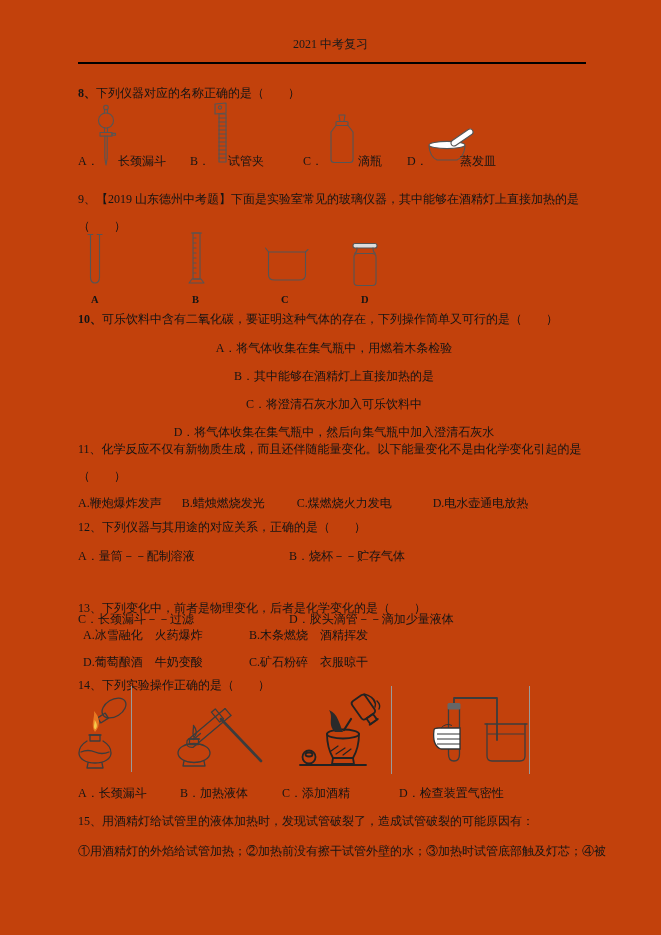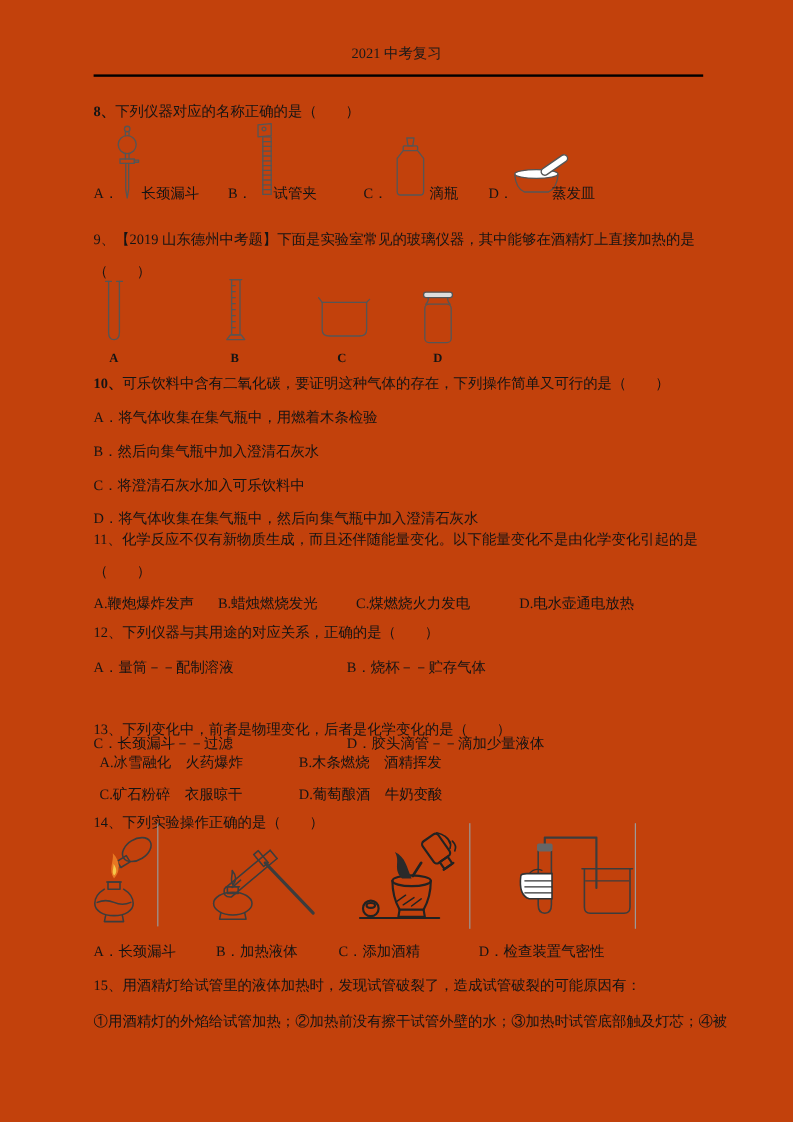--- a/index.html
+++ b/index.html
@@ -8,21 +8,21 @@
     font-family:"Liberation Serif","DejaVu Serif",serif;color:#141414;font-size:12px;
     overflow:hidden;
   }
   .abs{position:absolute;}
   .qblock{position:absolute;left:78px;width:512px;line-height:27px;}
   .qnum{font-weight:normal;}
   .qnum.b{font-weight:bold;}
   .hdr{position:absolute;top:36px;left:0;width:661px;text-align:center;font-size:12px;color:#1a1a1a;}
   .hrule{position:absolute;top:62px;left:78px;width:508px;border-top:2px solid #000;}
   .opt{display:block;}
-  .optline{line-height:28px;}
+  .optline{line-height:28px;text-align:center;}
   .inline-opt{display:inline-block;}
   .grid2a{display:grid;grid-template-columns:176px auto;grid-auto-rows:28px;line-height:28px;gap:35px;}
   .grid2b{display:grid;grid-template-columns:166px auto;grid-auto-rows:27px;line-height:27px;padding-left:5px;}
   .imglabel{position:absolute;font-size:12px;}
   .abcd{position:absolute;font-weight:bold;font-size:10.5px;}
   svg{display:block;}
   svg *{vector-effect:non-scaling-stroke;}
   .lineart{stroke:#555;fill:none;stroke-width:1.1;stroke-linecap:round;stroke-linejoin:round;}
   .lineart2{stroke:#3c3c3c;fill:none;stroke-width:1.3;stroke-linecap:round;stroke-linejoin:round;}
   .dark{stroke:#222;fill:none;stroke-width:1.8;stroke-linecap:round;stroke-linejoin:round;}
@@ -127,21 +127,21 @@
       </g>
     </svg>
     <span class="abcd" style="left:283px;top:54px">D</span>
   </div>
 
   <div class="qblock" style="top:306px">
     <span class="qnum b">10、</span><span>可乐饮料中含有二氧化碳，要证明这种气体的存在，下列操作简单又可行的是（　　）</span>
   </div>
   <div class="qblock optline" style="top:334px">
     <span class="opt">A．将气体收集在集气瓶中，用燃着木条检验</span>
-    <span class="opt">B．然后向集气瓶中加入澄清石灰水</span>
+    <span class="opt">B．其中能够在酒精灯上直接加热的是</span>
     <span class="opt">C．将澄清石灰水加入可乐饮料中</span>
     <span class="opt">D．将气体收集在集气瓶中，然后向集气瓶中加入澄清石灰水</span>
   </div>
 
   <div class="qblock" style="top:436px">
     <div style="white-space:nowrap"><span class="qnum">11、</span><span>化学反应不仅有新物质生成，而且还伴随能量变化。以下能量变化不是由化学变化引起的是</span></div>
     <div>（　　）</div>
   </div>
   <div class="qblock" style="top:490px;white-space:nowrap">
     <span class="inline-opt" style="margin-right:17px">A.鞭炮爆炸发声</span>
@@ -159,22 +159,22 @@
     <span>C．长颈漏斗－－过滤</span>
     <span>D．胶头滴管－－滴加少量液体</span>
   </div>
 
   <div class="qblock" style="top:595px">
     <span class="qnum">13、</span><span>下列变化中，前者是物理变化，后者是化学变化的是（　　）</span>
   </div>
   <div class="qblock grid2b" style="top:622px">
     <span>A.冰雪融化　火药爆炸</span>
     <span>B.木条燃烧　酒精挥发</span>
+    <span>D.葡萄酿酒　牛奶变酸</span>
     <span>C.矿石粉碎　衣服晾干</span>
-    <span>D.葡萄酿酒　牛奶变酸</span>
   </div>
 
   <div class="qblock" style="top:672px;height:130px">
     <div><span class="qnum">14、</span><span>下列实验操作正确的是（　　）</span></div>
 
     <svg class="abs" style="left:-4px;top:16px" width="58" height="86" viewBox="0 0 58 86">
       <g class="lineart2">
         <ellipse cx="40" cy="20" rx="13" ry="8.5" transform="rotate(-32 40 20)"></ellipse>
         <rect x="24.5" y="27" width="9" height="6" transform="rotate(-32 29 30)"></rect>
         <path d="M25,35 L22,40" transform="rotate(-4 24 37)"></path>

